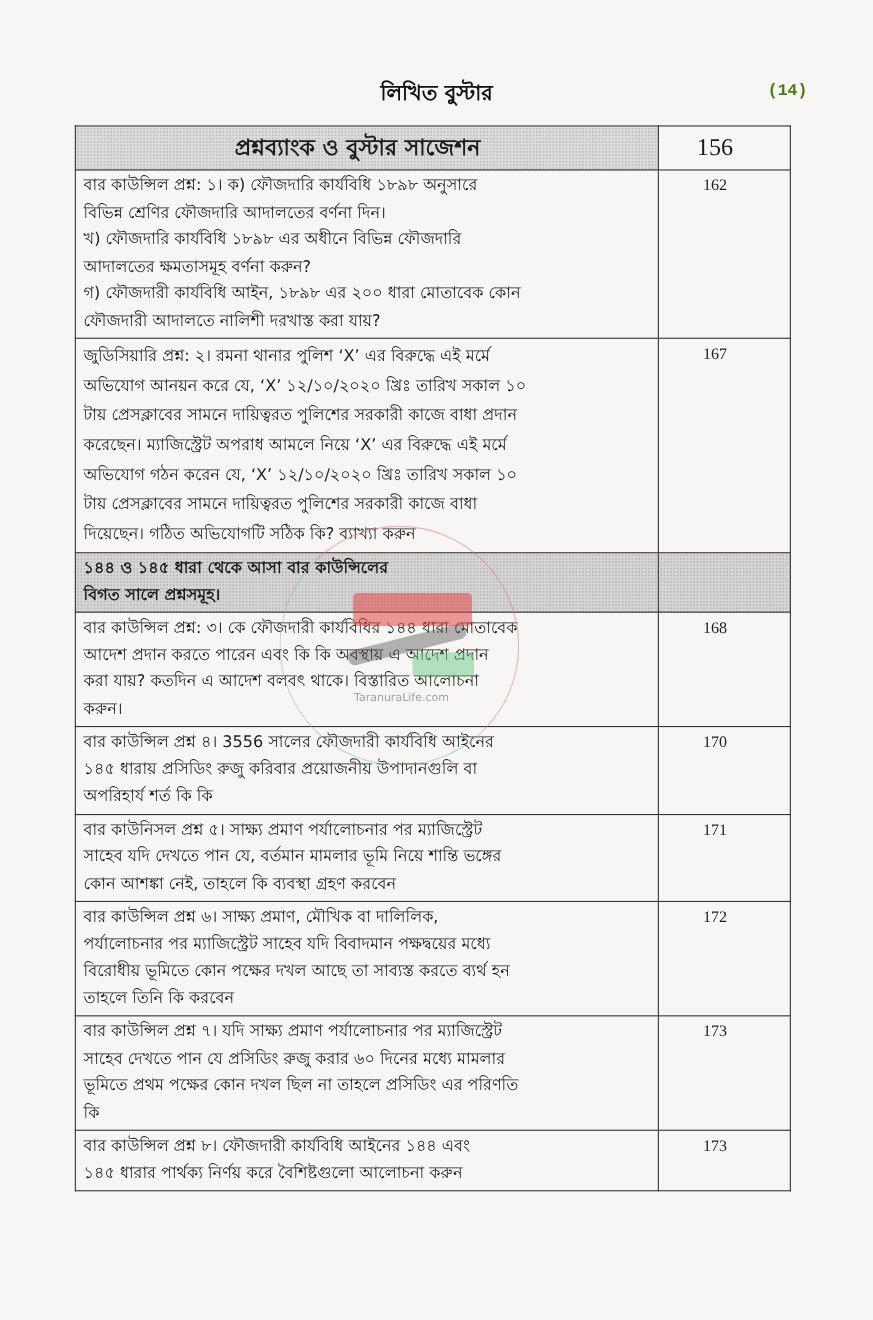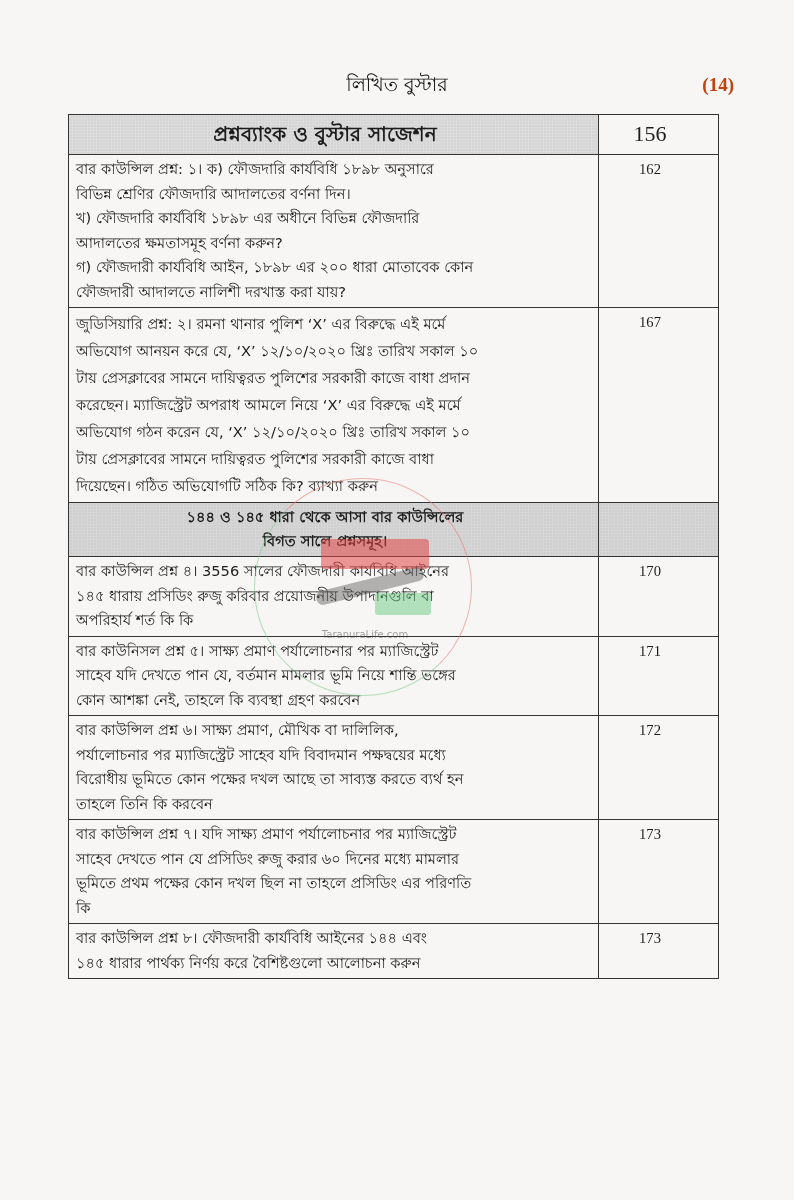--- a/index.html
+++ b/index.html
@@ -8,25 +8,25 @@
     background: #f7f6f4;
     position: relative; overflow: hidden;
     font-family: "DejaVu Sans", sans-serif;
     color: #1c1c1c;
   }
   .page-header {
     position: absolute; top: 70px; left: 0; width: 794px; height: 34px;
   }
   .running-title {
     position: absolute; left: 0; right: 0; top: 0; text-align: center;
-    font-size: 19px; font-weight: normal; color: #111;
+    font-size: 19px; font-weight: bold; color: #111;
   }
   .page-number {
     position: absolute; right: 60px; top: 4px;
-    font-family: Liberation Serif, serif; font-weight: bold; font-size: 19px; color: #c2410c;
+    font-family: Liberation Mono, monospace; font-weight: bold; font-size: 15px; color: #4d7c0f;
   }
   table.toc {
     position: absolute; left: 68px; top: 114px; width: 650px;
     border-collapse: collapse; table-layout: fixed;
   }
   table.toc td {
     border: 1.5px solid #333;
     vertical-align: top;
     font-size: 14.6px; line-height: 24.5px;
     padding: 2px 24px 3px 7px;
@@ -42,21 +42,21 @@
     background-image: radial-gradient(#bdbdbd 0.6px, transparent 0.8px);
     background-size: 3px 3px;
     height: 34px;
   }
   tr.title-row td.pg { background: #f7f6f4; background-image:none; font-size: 22px; vertical-align: middle; padding-top:2px;}
   tr.title-row td.t { text-align: center; font-size: 20px; font-weight: bold; vertical-align: middle; }
   tr.section-row td {
     background: #d6d6d6;
     background-image: radial-gradient(#b8b8b8 0.6px, transparent 0.8px);
     background-size: 3px 3px;
-    text-align: center; font-weight: bold; font-size: 14.6px; line-height: 24px;
+    text-align: left; font-weight: bold; font-size: 14.6px; line-height: 24px;
     height: 48px;
   }
   .watermark {
     position: absolute; left: 254px; top: 478px; width: 216px; height: 216px;
     border-radius: 50%;
     border: 1.5px solid rgba(230,120,110,0.55);
     border-left-color: rgba(120,200,140,0.55);
     border-bottom-color: rgba(120,200,140,0.55);
     pointer-events: none;
     text-decoration: underline;
@@ -123,20 +123,29 @@
     </tr>
 
     <tr class="section-row">
       <td>
         <div>১৪৪ ও ১৪৫ ধারা থেকে আসা বার কাউন্সিলের</div>
         <div>বিগত সালে প্রশ্নসমূহ।</div>
       </td>
       <td></td>
     </tr>
 
+    <tr>
+      <td>
+        <div>বার কাউন্সিল প্রশ্ন: ৩। কে ফৌজদারী কার্যবিধির ১৪৪ ধারা মোতাবেক</div>
+        <div>আদেশ প্রদান করতে পারেন এবং কি কি অবস্থায় এ আদেশ প্রদান</div>
+        <div>করা যায়? কতদিন এ আদেশ বলবৎ থাকে। বিস্তারিত আলোচনা</div>
+        <div>করুন।</div>
+      </td>
+      <td class="pg">168</td>
+    </tr>
 
     <tr>
       <td>
         <div>বার কাউন্সিল প্রশ্ন ৪। 3556 সালের ফৌজদারী কার্যবিধি আইনের</div>
         <div>১৪৫ ধারায় প্রসিডিং রুজু করিবার প্রয়োজনীয় উপাদানগুলি বা</div>
         <div>অপরিহার্য শর্ত কি কি</div>
       </td>
       <td class="pg">170</td>
     </tr>
 

